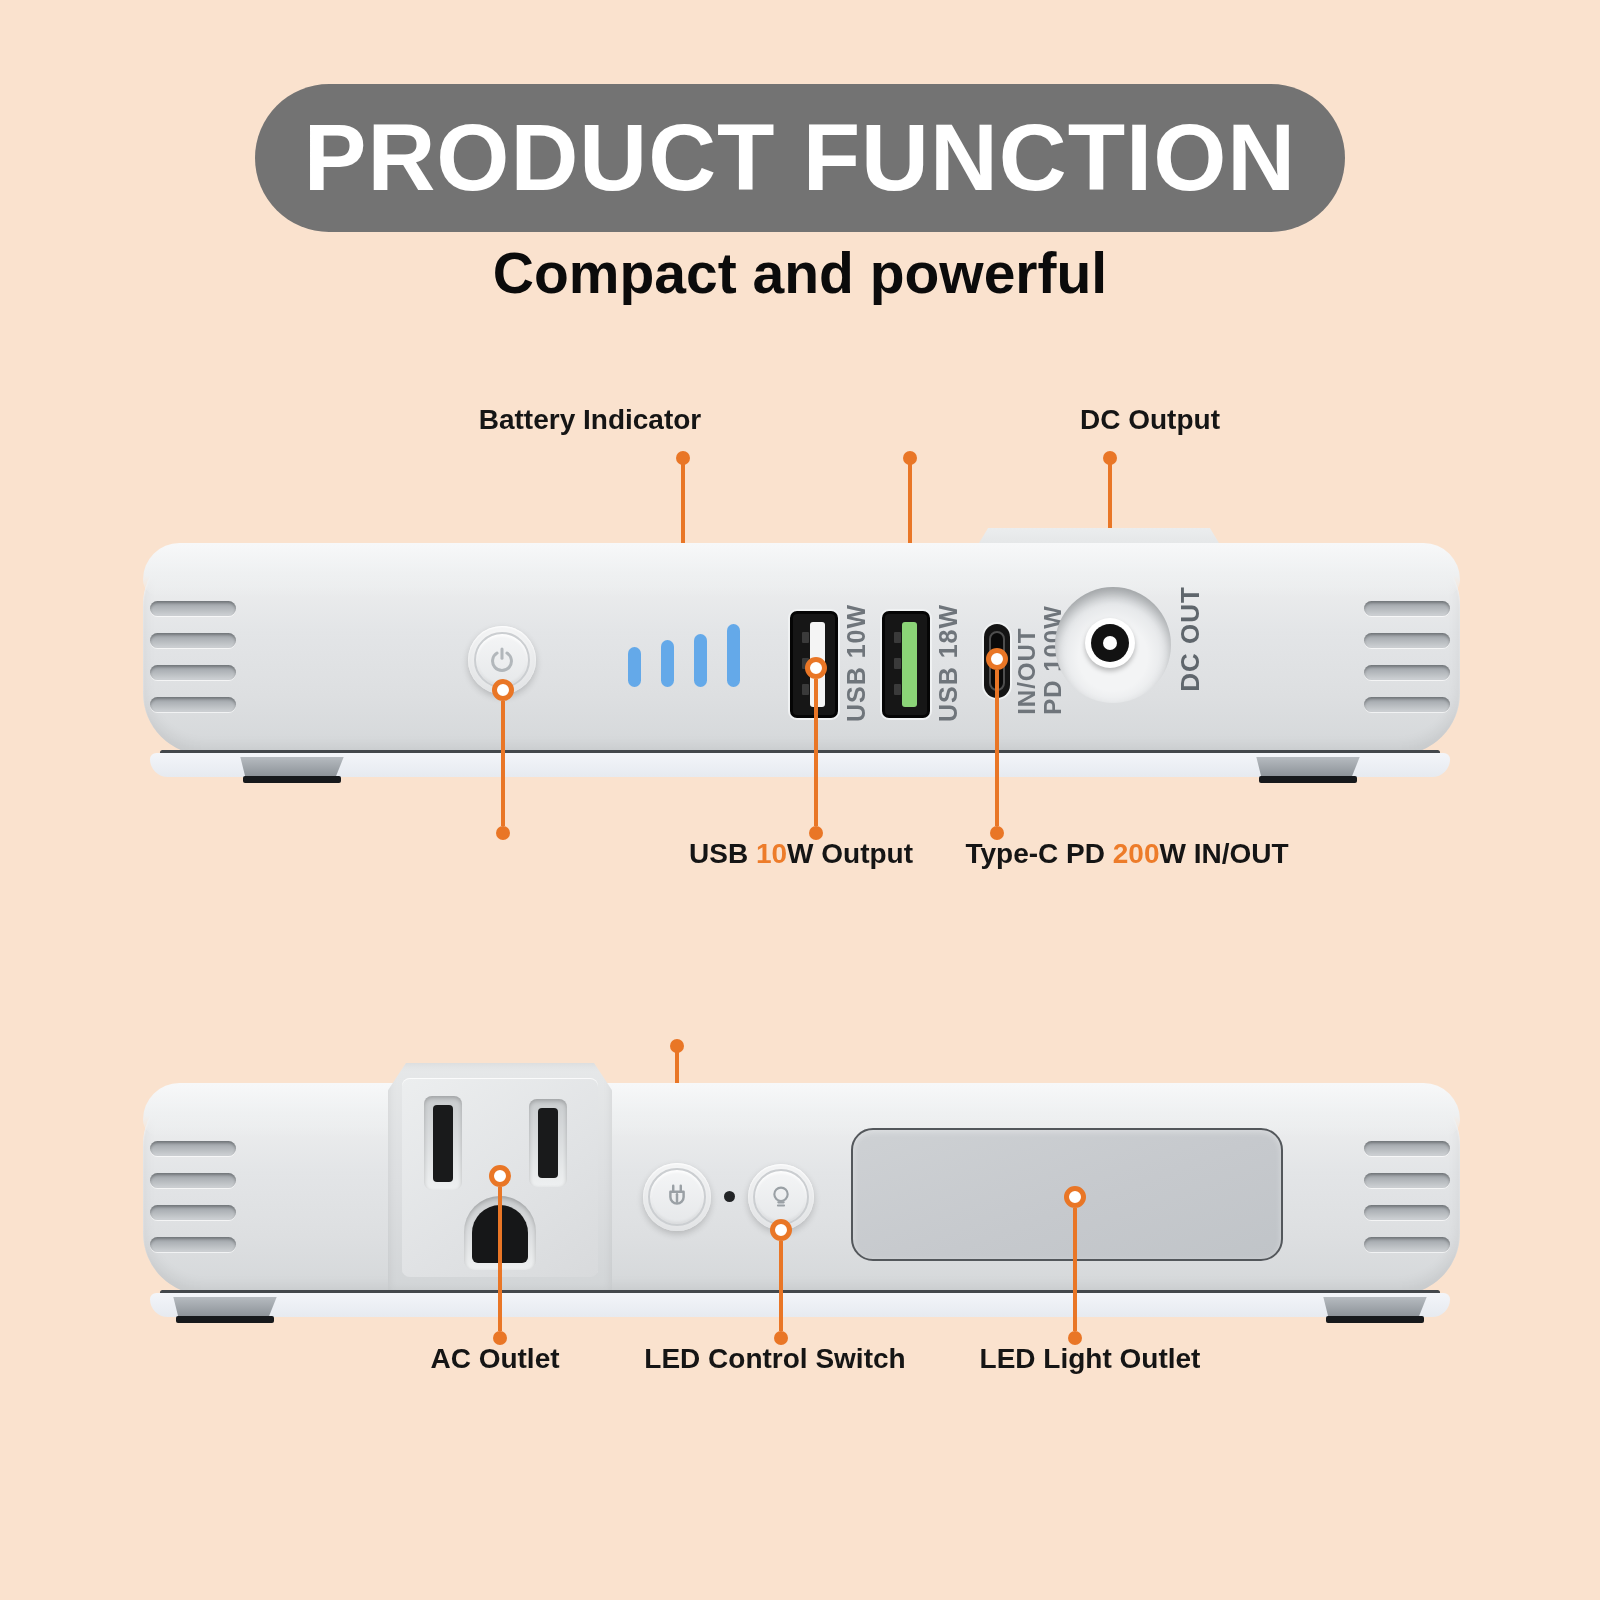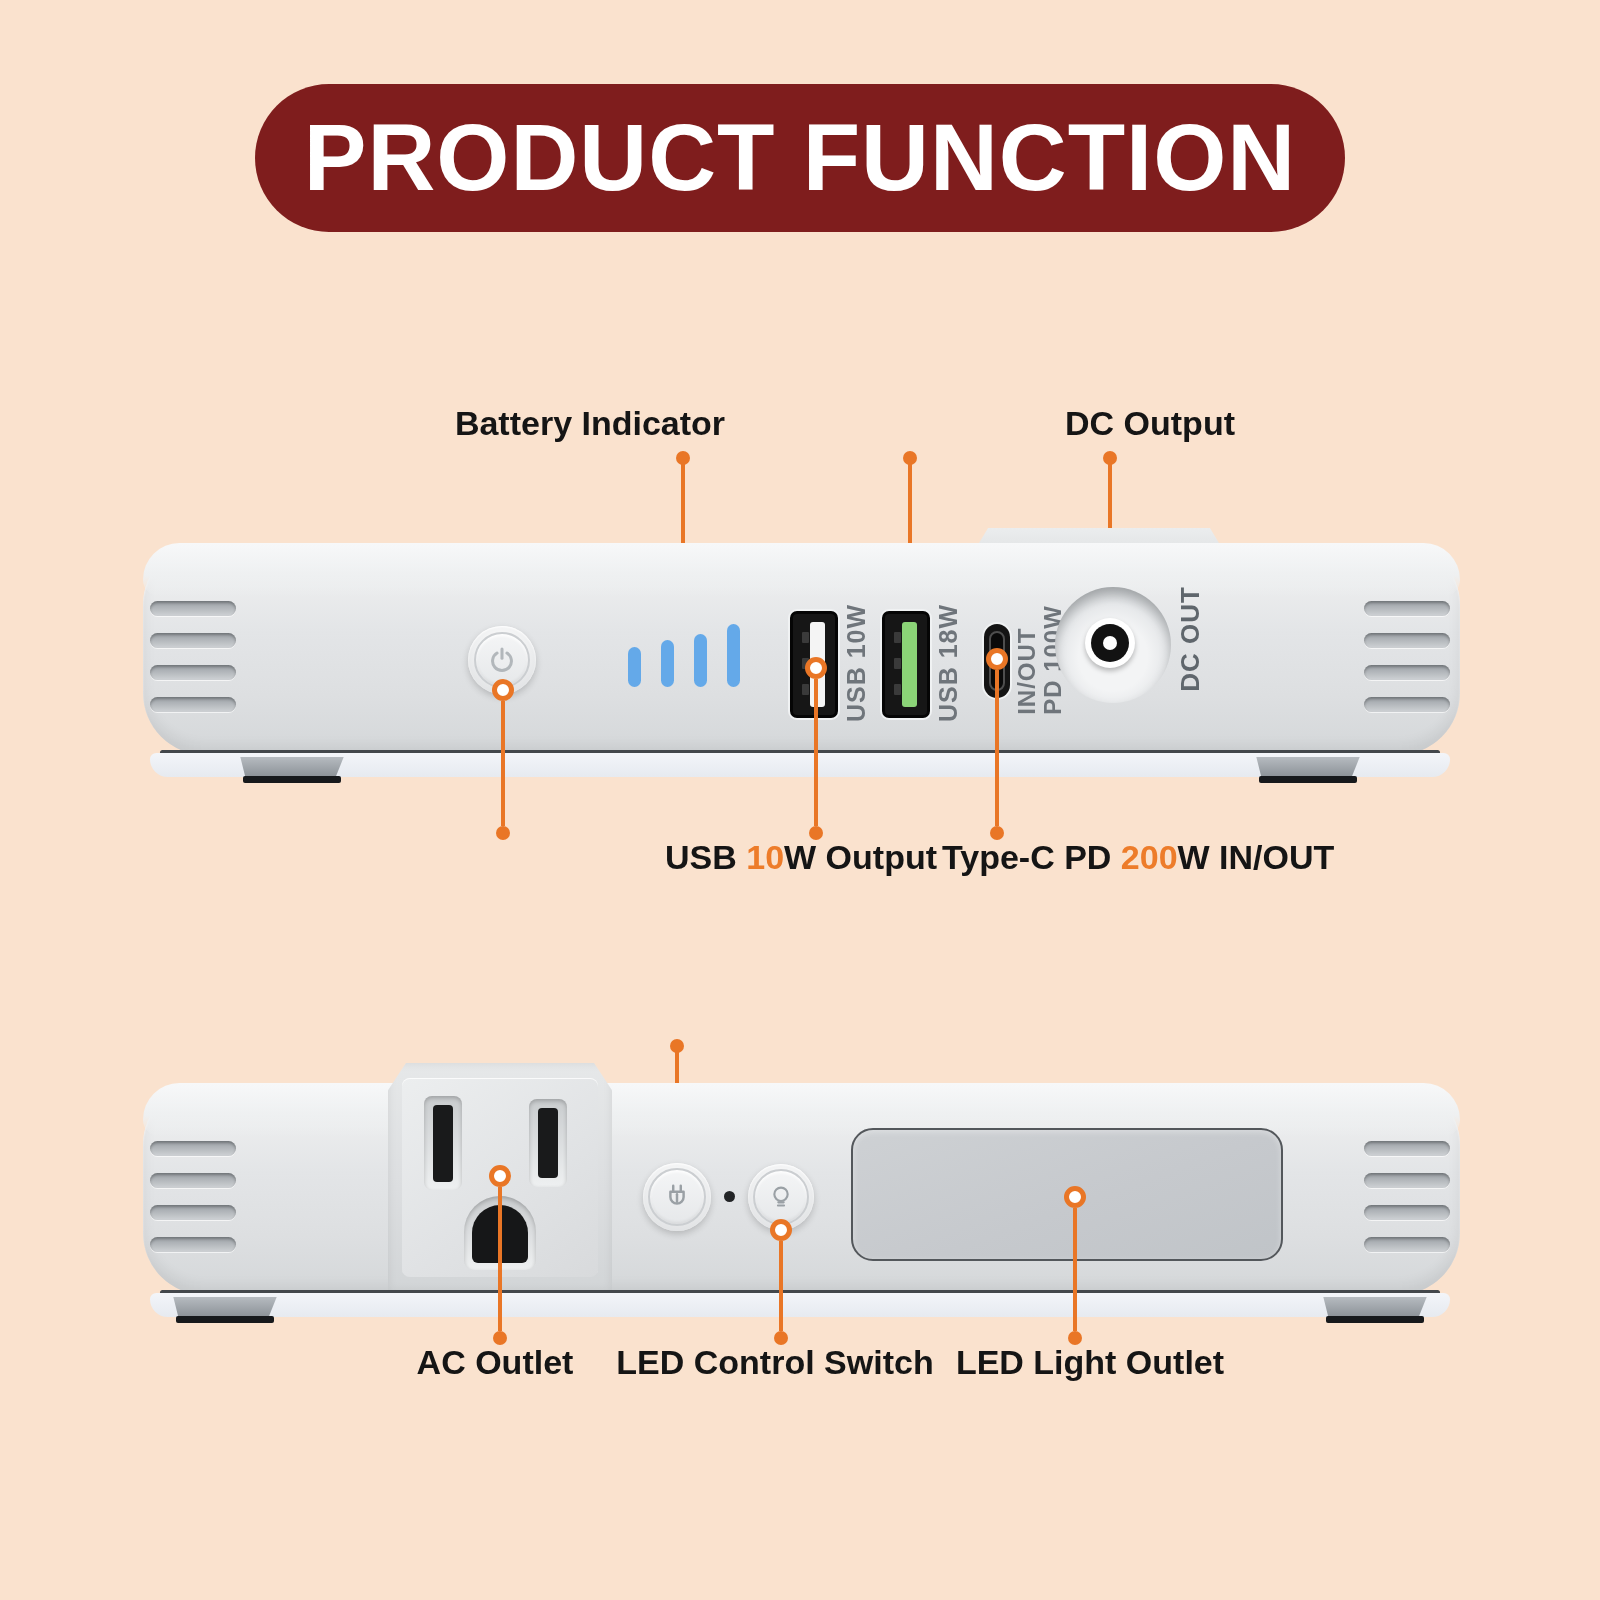--- a/index.html
+++ b/index.html
@@ -4,30 +4,30 @@
 <style>
   html,body{margin:0;padding:0;}
   .page{
     position:relative;width:1600px;height:1600px;overflow:hidden;
     background:#FAE2CE;
     font-family:"Liberation Sans", sans-serif;
   }
   
   .banner{
     position:absolute;left:255px;top:84px;width:1090px;height:148px;
-    background:#7f1d1d;border-radius:74px;
+    background:#737373;border-radius:74px;
     display:flex;align-items:center;justify-content:center;
   }
   .banner-text{color:#ffffff;font-weight:bold;font-size:94px;letter-spacing:1px;}
   .subtitle{
     position:absolute;left:0;top:240px;width:1600px;text-align:center;
     color:#0b0b0b;font-weight:bold;font-size:57px;
   }
   
-  .lbl{position:absolute;font-weight:bold;font-size:34px;color:#151515;
+  .lbl{position:absolute;font-weight:bold;font-size:28px;color:#151515;
        text-align:center;white-space:nowrap;}
   .hl{color:#ED7C2A;}
   .cl-line{position:absolute;width:4px;background:#E97626;}
   .cl-dot{position:absolute;width:14px;height:14px;border-radius:50%;background:#E97626;}
   .cl-ring{position:absolute;width:12px;height:12px;border-radius:50%;
            background:#ffffff;border:5px solid #E97626;box-sizing:content-box;}
   
   .device-body{
     position:absolute;width:1317px;height:212px;border-radius:62px;
     background:linear-gradient(180deg,#f4f5f6 0%,#ecedee 18%,#e3e5e7 42%,#dddfe1 72%,#d4d7d9 100%);
@@ -139,20 +139,21 @@
   }
 </style>
 </head>
 <body>
 
 <div class="page">
 
   <div class="banner">
     <div class="banner-text">PRODUCT FUNCTION</div>
   </div>
+  <div class="subtitle">Compact and powerful</div>
 
   <div class="lbl" style="left:400px;top:404px;width:380px;">
     <span>Battery Indicator</span><span class="hl"></span><span></span>
   </div>
   <div class="lbl" style="left:960px;top:404px;width:380px;">
     <span>DC Output</span><span class="hl"></span><span></span>
   </div>
 
   <div class="cl-dot" style="left:676px;top:451px;"></div>
   <div class="cl-line" style="left:681px;top:458px;height:167px;"></div>

